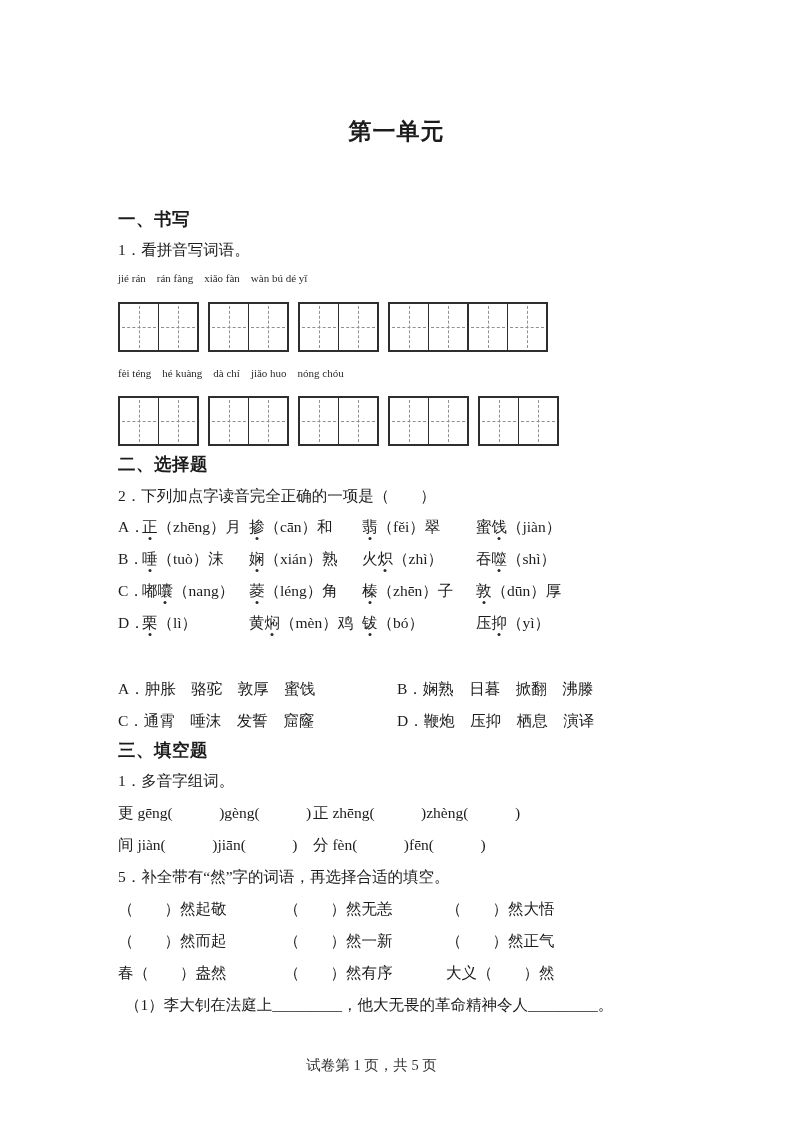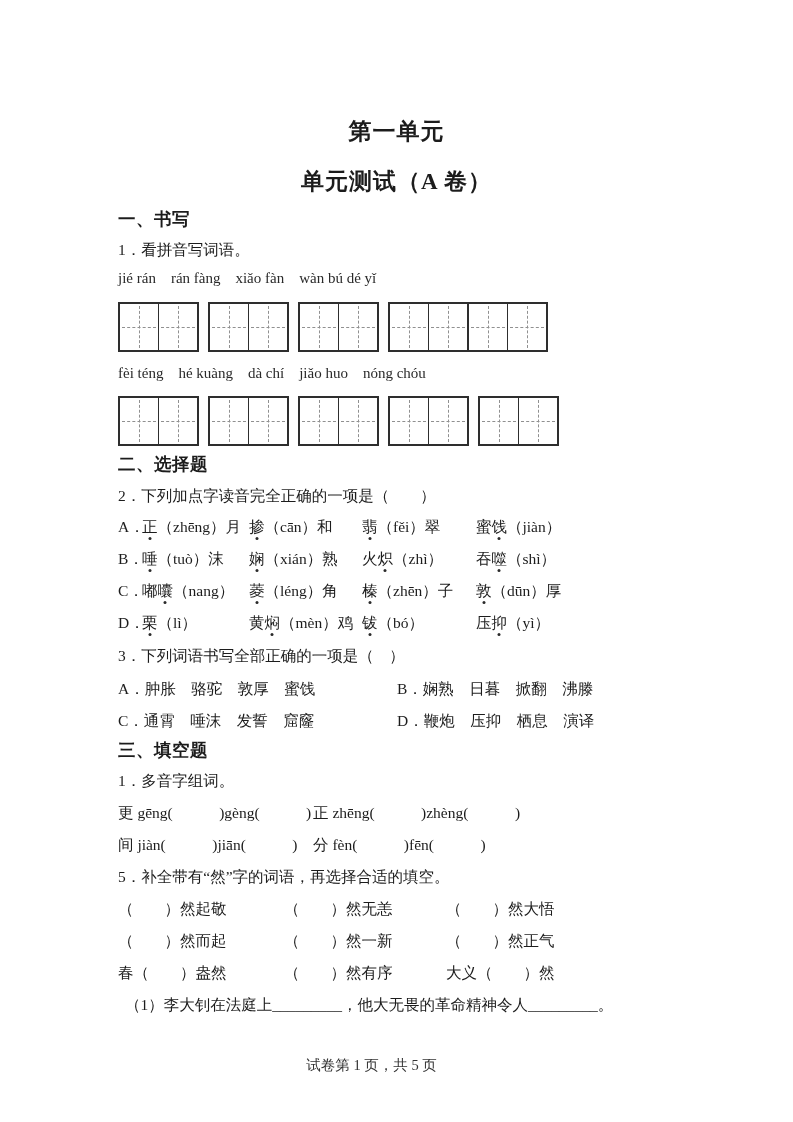--- a/index.html
+++ b/index.html
@@ -6,21 +6,21 @@
   .page{
     position:relative;width:793px;height:1122px;background:#ffffff;
     font-family:"Liberation Serif","DejaVu Serif",serif;color:#1c1c1c;
     overflow:hidden;margin:0 auto;
   }
   .abs{position:absolute;left:118px;white-space:pre;}
   .center{left:0;width:793px;text-align:center;}
   .title{font-size:23px;font-weight:bold;letter-spacing:1px;}
   .sec{font-size:17.5px;font-weight:bold;letter-spacing:0.5px;}
   .line{font-size:15.5px;line-height:21px;text-align:center;}
-  .pinyin{font-size:15px;color:#2a2a2a;}
+  .pinyin{font-size:11px;color:#2a2a2a;}
   .cols{width:620px;height:22px;font-size:0;}
   .cols .opt-item{font-size:15.5px;}
   .opt-item{position:absolute;top:0;white-space:pre;line-height:21px;}
   .dot{position:relative;display:inline-block;}
   .dot::after{
     content:"";position:absolute;left:50%;transform:translateX(-50%);
     bottom:-3px;width:3px;height:3px;border-radius:50%;background:#2a2a2a;
   }
   .tg-row{display:flex;gap:9px;}
   .tg-group{display:flex;border:2px solid #2e2e2e;background:#fff;}
@@ -36,37 +36,35 @@
     border-top:1px dashed #909090;
   }
   .footer{font-size:14.5px;color:#333;padding-right:50px;box-sizing:border-box;}
 </style>
 </head>
 <body>
 
 <div class="page">
 
   <div class="abs center title" style="top:116px">第一单元</div>
-  <div class="abs center title" style="top:166px">单元测试（A 卷）</div>
 
   <div class="abs sec" style="top:207px">一、书写</div>
   <div class="abs line" style="top:239px">1．看拼音写词语。</div>
   <div class="abs line pinyin" style="top:268px">jié rán　rán fàng　xiǎo fàn　wàn bú dé yǐ</div>
   <div class="abs tg-row" style="top:302px"><div class="tg-group"><div class="tg-cell"></div><div class="tg-cell"></div></div><div class="tg-group"><div class="tg-cell"></div><div class="tg-cell"></div></div><div class="tg-group"><div class="tg-cell"></div><div class="tg-cell"></div></div><div class="tg-group"><div class="tg-cell"></div><div class="tg-cell"></div><div class="tg-cell thick"></div><div class="tg-cell"></div></div></div>
   <div class="abs line pinyin" style="top:363px">fèi téng　hé kuàng　dà chí　jiǎo huo　nóng chóu</div>
   <div class="abs tg-row" style="top:396px"><div class="tg-group"><div class="tg-cell"></div><div class="tg-cell"></div></div><div class="tg-group"><div class="tg-cell"></div><div class="tg-cell"></div></div><div class="tg-group"><div class="tg-cell"></div><div class="tg-cell"></div></div><div class="tg-group"><div class="tg-cell"></div><div class="tg-cell"></div></div><div class="tg-group"><div class="tg-cell"></div><div class="tg-cell"></div></div></div>
 
   <div class="abs sec" style="top:452px">二、选择题</div>
   <div class="abs line" style="top:485px">2．下列加点字读音完全正确的一项是（　　）</div>
   <div class="abs cols" style="top:516px"><span class="opt-item" style="left: 0px;">A．</span><span class="opt-item" style="left: 24px;"><span class="dot">正</span><span>（zhēng）月</span></span><span class="opt-item" style="left: 131px;"><span class="dot">掺</span><span>（cān）和</span></span><span class="opt-item" style="left: 244px;"><span class="dot">翡</span><span>（fěi）翠</span></span><span class="opt-item" style="left: 358px;"><span>蜜</span><span class="dot">饯</span><span>（jiàn）</span></span></div>
   <div class="abs cols" style="top:548px"><span class="opt-item" style="left: 0px;">B．</span><span class="opt-item" style="left: 24px;"><span class="dot">唾</span><span>（tuò）沫</span></span><span class="opt-item" style="left: 131px;"><span class="dot">娴</span><span>（xián）熟</span></span><span class="opt-item" style="left: 244px;"><span>火</span><span class="dot">炽</span><span>（zhì）</span></span><span class="opt-item" style="left: 358px;"><span>吞</span><span class="dot">噬</span><span>（shì）</span></span></div>
   <div class="abs cols" style="top:580px"><span class="opt-item" style="left: 0px;">C．</span><span class="opt-item" style="left: 24px;"><span>嘟</span><span class="dot">囔</span><span>（nang）</span></span><span class="opt-item" style="left: 131px;"><span class="dot">菱</span><span>（léng）角</span></span><span class="opt-item" style="left: 244px;"><span class="dot">榛</span><span>（zhēn）子</span></span><span class="opt-item" style="left: 358px;"><span class="dot">敦</span><span>（dūn）厚</span></span></div>
   <div class="abs cols" style="top:612px"><span class="opt-item" style="left: 0px;">D．</span><span class="opt-item" style="left: 24px;"><span class="dot">栗</span><span>（lì）</span></span><span class="opt-item" style="left: 131px;"><span>黄</span><span class="dot">焖</span><span>（mèn）鸡</span></span><span class="opt-item" style="left: 244px;"><span class="dot">钹</span><span>（bó）</span></span><span class="opt-item" style="left: 358px;"><span>压</span><span class="dot">抑</span><span>（yì）</span></span></div>
 
-  <div class="abs line" style="top:645px">3．下列词语书写全部正确的一项是（　）</div>
   <div class="abs cols" style="top:678px"><span class="opt-item" style="left:279px">B．娴熟　日暮　掀翻　沸滕</span><span class="opt-item" style="left:0">A．肿胀　骆驼　敦厚　蜜饯</span></div>
   <div class="abs cols" style="top:710px"><span class="opt-item" style="left:279px">D．鞭炮　压抑　栖息　演译</span><span class="opt-item" style="left:0">C．通霄　唾沫　发誓　窟窿</span></div>
 
   <div class="abs sec" style="top:738px">三、填空题</div>
   <div class="abs line" style="top:770px">1．多音字组词。</div>
   <div class="abs cols" style="top:802px"><span class="opt-item" style="left:0">更 gēng(　　　)gèng(　　　)</span><span class="opt-item" style="left:195px">正 zhēng(　　　)zhèng(　　　)</span></div>
   <div class="abs cols" style="top:834px"><span class="opt-item" style="left:0">间 jiàn(　　　)jiān(　　　)</span><span class="opt-item" style="left:195px">分 fèn(　　　)fēn(　　　)</span></div>
 
   <div class="abs line" style="top:866px">5．补全带有“然”字的词语，再选择合适的填空。</div>
   <div class="abs cols" style="top:898px"><span class="opt-item" style="left:0">（　　）然起敬</span><span class="opt-item" style="left:166px">（　　）然无恙</span><span class="opt-item" style="left:328px">（　　）然大悟</span></div>

